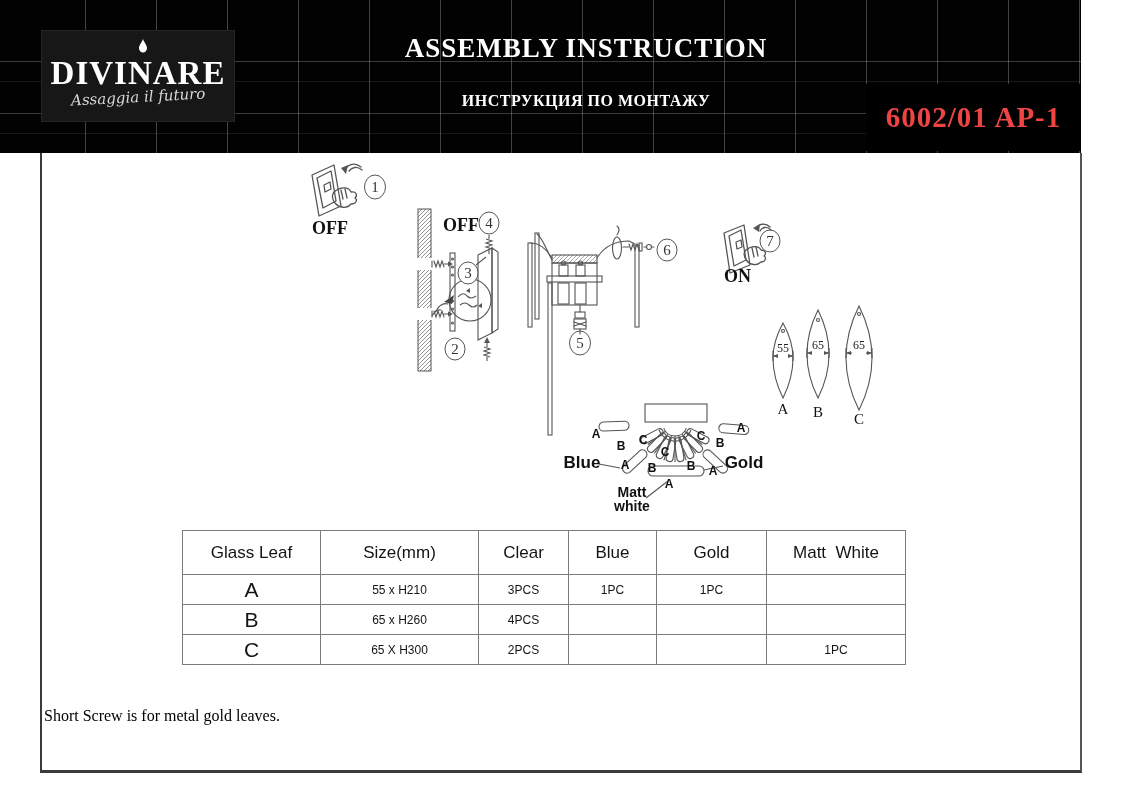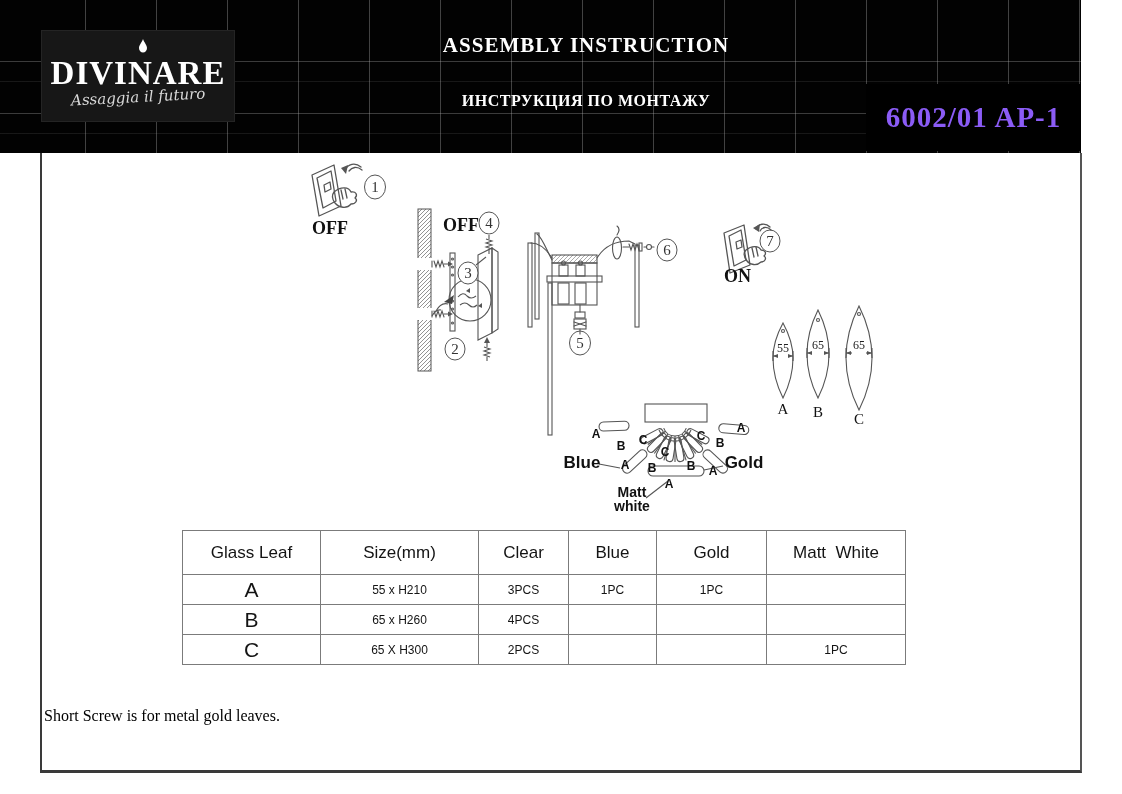--- a/index.html
+++ b/index.html
@@ -26,25 +26,25 @@
     font-family:"Liberation Serif", serif; font-weight:bold; color:#fff;
     font-size:33px; letter-spacing:1px; line-height:1; margin-top:10px;
   }
   .flame { position:absolute; left:96px; top:8px; }
   .tagline {
     font-family:"DejaVu Serif", serif; font-style:italic; color:#d8d8d8;
     font-size:15px; margin-top:-2px; transform:rotate(-3deg);
   }
   .titles { position:absolute; left:340px; top:0; width:492px; height:153px; text-align:center;
     color:#fff; font-family:"Liberation Serif", serif; font-weight:bold; }
-  .title-en { position:absolute; top:33px; width:100%; font-size:21px; letter-spacing:1px; }
+  .title-en { position:absolute; top:33px; width:100%; font-size:27px; letter-spacing:1px; }
   .title-ru { position:absolute; top:92px; width:100%; font-size:16px; letter-spacing:.5px; }
   .model {
     position:absolute; left:866px; top:84px; width:215px; height:67px; background:#000;
-    color:#8b5cf6; font-family:"Liberation Serif", serif; font-weight:bold; font-size:29px;
+    color:#ef4444; font-family:"Liberation Serif", serif; font-weight:bold; font-size:29px;
     display:flex; align-items:center; justify-content:center; letter-spacing:1px;
   }
 
   
   .frame {
     position:absolute; left:40px; top:153px; width:1042px; height:620px;
     border-left:2px solid #3a3a3a; border-right:2px solid #555; border-bottom:3px solid #3a3a3a;
     pointer-events:none;
   }
 

